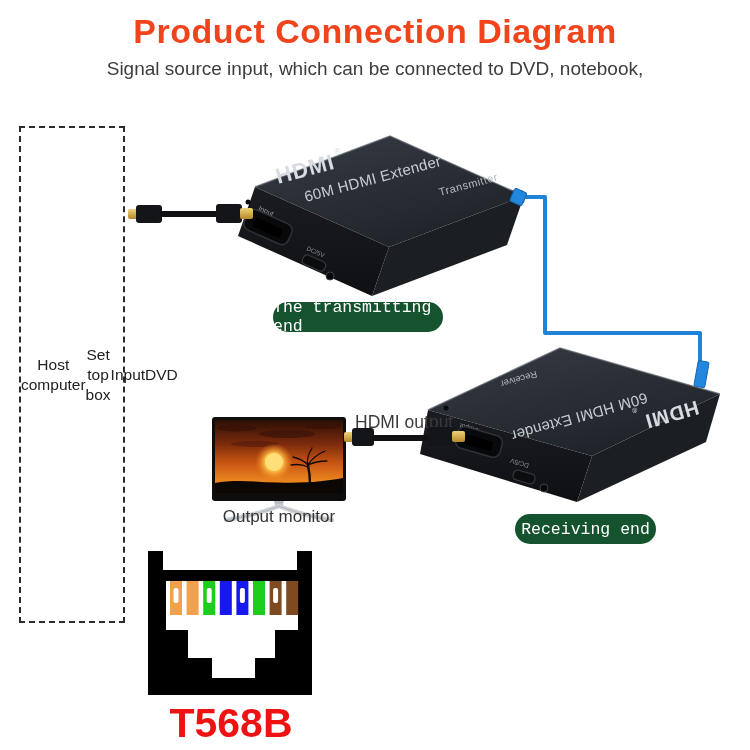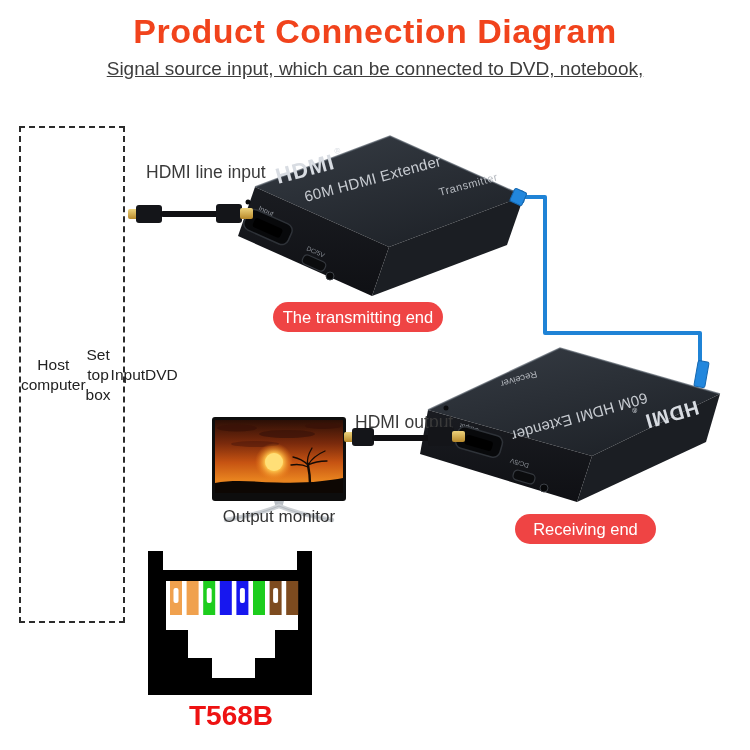--- a/index.html
+++ b/index.html
@@ -1,36 +1,36 @@
 <!DOCTYPE html>
 <html><head>
 <meta charset="utf-8">
 <style>
   html,body{margin:0;padding:0;background:#ffffff;}
   .page{position:relative;width:750px;height:750px;background:#ffffff;overflow:hidden;
         font-family:"Liberation Sans",sans-serif;}
   .abs{position:absolute;}
   .title{top:12px;left:0;width:750px;text-align:center;font-size:34px;font-weight:bold;
          color:#f1431c;letter-spacing:.5px;}
-  .subtitle{top:57px;left:0;width:750px;text-align:center;font-size:19px;color:#3d3d3d;line-height:23px;text-decoration:underline;}
+  .subtitle{top:57px;left:0;width:750px;text-align:center;font-size:19px;color:#3d3d3d;line-height:23px;}
   .sidebar{left:19px;top:126px;width:106px;height:497px;border:2px dashed #2b2b2b;box-sizing:border-box;
            display:flex;flex-direction:row;align-items:center;}
   .dev-label{font-size:15.5px;color:#222;line-height:20px;text-align:center;white-space:pre-line;}
   .small-label{font-size:17.5px;color:#3a3a3a;}
-  .pill{background:#ef4444;color:#ffffff;border-radius:15px;display:flex;align-items:center;
-        justify-content:center;font-size:16.5px;}
+  .pill{background:#14532d;color:#ffffff;border-radius:15px;display:flex;align-items:center;
+        justify-content:center;font-size:16.5px;font-family:Liberation Mono, monospace;}
   .pill-tx{left:273px;top:302px;width:170px;height:30px;}
   .pill-rx{left:515px;top:514px;width:141px;height:30px;text-align:right;}
   .gold{background:linear-gradient(#eed37c,#b8892a);border-radius:2px;}
   .conn{background:#141519;border-radius:3px;}
   .wirebar{background:#101013;border-radius:3px;}
   .monitor-bezel{left:212px;top:417px;width:134px;height:84px;background:#0d0d0d;border-radius:3px;
                  padding:3px 3px 5px 3px;box-sizing:border-box;}
   .monitor-label{left:205px;top:507px;width:148px;text-align:center;font-size:17px;color:#333;}
-  .t568b{left:146px;top:700px;width:170px;text-align:center;font-size:28px;font-weight:bold;color:#ee1212;}
+  .t568b{left:146px;top:700px;width:170px;text-align:center;font-size:41px;font-weight:bold;color:#ee1212;}
 </style>
 </head>
 <body>
 
 <div class="page">
 
   <div class="abs title">Product Connection Diagram</div>
   <div class="abs subtitle">
     <div>Signal source input, which can be connected to DVD, notebook,</div>
   </div>
@@ -133,21 +133,20 @@
       <polygon points="2,14 102,6 102,20 2,26" fill="url(#gsilver)" stroke="#888e96" stroke-width=".6"></polygon>
       <polygon points="2,26 102,20 102,34 2,40" fill="#23252b" stroke="#0d0e11" stroke-width="1"></polygon>
       <rect x="10" y="29" width="40" height="3" fill="#4a4e56"></rect>
       <rect x="56" y="27" width="16" height="4" fill="#0a0b0e"></rect>
       <circle cx="78" cy="29" r="1.5" fill="#d02020"></circle>
       <circle cx="92" cy="28" r="5" fill="#101114" stroke="#3c4048" stroke-width="1.3"></circle>
     </svg>
     <div class="dev-label">DVD</div>
   </div>
 
-  <div class="abs small-label" style="left:146px;top:162px">HDMI line input</div>
 
   <svg class="abs" style="left:505px;top:180px" width="215" height="212" viewBox="0 0 215 212">
     <polyline points="16,17 40,17 40,153 195,153 195,200" fill="none" stroke="#1f83d6" stroke-width="4" stroke-linejoin="round"></polyline>
     <rect x="3" y="11" width="16" height="12" rx="2" fill="#2a8ae0" stroke="#1668b0"></rect>
   </svg>
 
   <svg class="abs" style="left:222px;top:128px" width="310" height="180" viewBox="0 0 310 180">
     <defs>
       <linearGradient id="gtop" x1="0" y1="0" x2=".6" y2="1">
         <stop offset="0" stop-color="#363c44"></stop>

